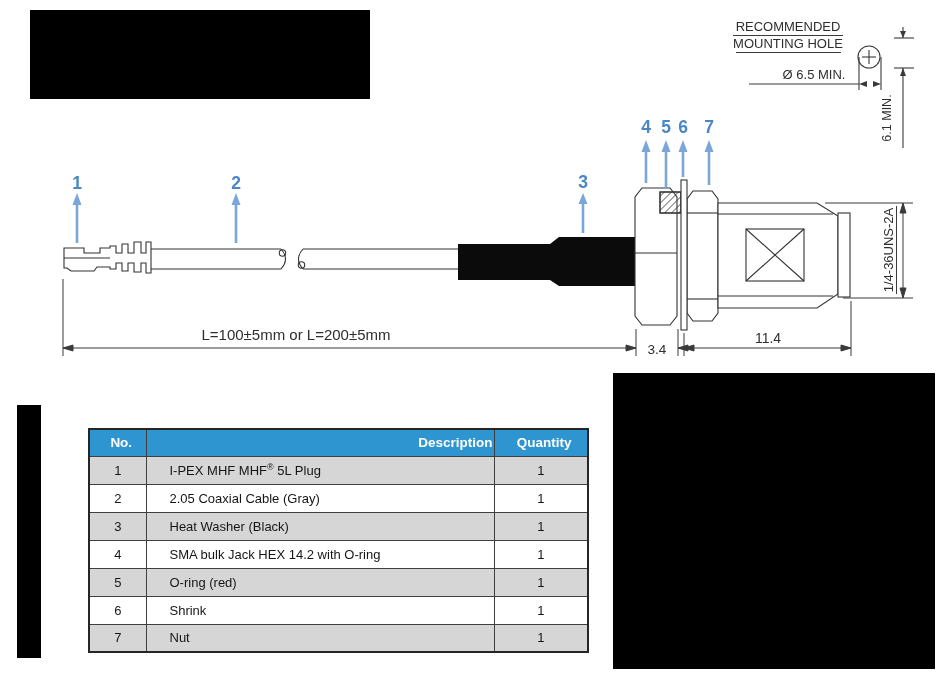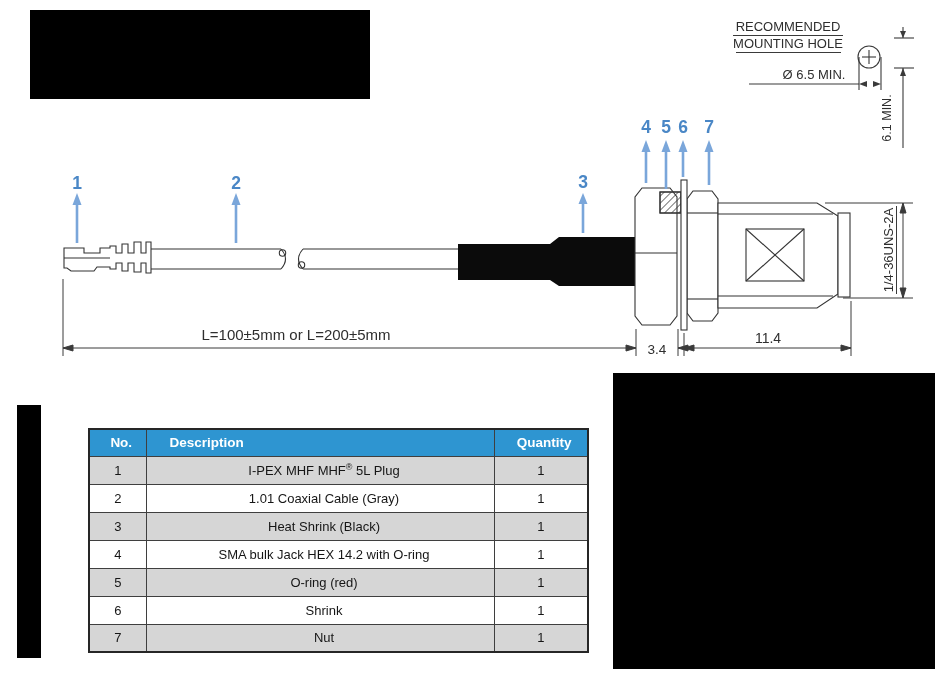--- a/index.html
+++ b/index.html
@@ -13,22 +13,22 @@
   table.parts-table{position:absolute;left:88px;top:428px;border-collapse:collapse;
           border:2px solid #262626;font-size:13px;color:#161616;table-layout:fixed;}
   .parts-table th,.parts-table td{border:1.5px solid #3f3f3f;box-sizing:border-box;}
   .parts-table th{background:#2e95d1;color:#ffffff;font-weight:bold;height:27px;font-size:13.5px;padding-left:8px;}
   .parts-table td{height:28px;background:#fff;}
   .parts-table tr.gray td{background:#d6d6d6;}
   .col-no{width:57px;}
   .col-desc{width:348px;}
   .col-qty{width:94px;}
   .c-no,.c-qty{text-align:center;}
-  .c-desc{text-align:center;padding-left:9px;}
-  .parts-table th.c-desc{text-align:left;padding-left:23px;}
+  .c-desc{text-align:left;padding-left:23px;}
+  .parts-table th.c-desc{text-align:right;padding-left:23px;}
   sup{font-size:9px;line-height:0;vertical-align:super;}
   text{font-family:"Liberation Sans",sans-serif;fill:#2e2e2e;}
   .callout-num{font-size:17.5px;font-weight:bold;fill:#4a87c6;}
 </style>
 </head>
 <body>
 
 <div class="canvas">
 
   <svg class="drawing-svg" width="950" height="679" viewBox="0 0 950 679">
@@ -206,26 +206,26 @@
       </tr>
     </thead>
     <tbody>
       <tr class="gray">
         <td class="c-no">1</td>
         <td class="c-desc">I-PEX MHF MHF<sup>®</sup> 5L Plug</td>
         <td class="c-qty">1</td>
       </tr>
       <tr>
         <td class="c-no">2</td>
-        <td class="c-desc">1.01 Coaxial Cable (Gray)</td>
+        <td class="c-desc">2.05 Coaxial Cable (Gray)</td>
         <td class="c-qty">1</td>
       </tr>
       <tr class="gray">
         <td class="c-no">3</td>
-        <td class="c-desc">Heat Shrink (Black)</td>
+        <td class="c-desc">Heat Washer (Black)</td>
         <td class="c-qty">1</td>
       </tr>
       <tr>
         <td class="c-no">4</td>
         <td class="c-desc">SMA bulk Jack HEX 14.2 with O-ring</td>
         <td class="c-qty">1</td>
       </tr>
       <tr class="gray">
         <td class="c-no">5</td>
         <td class="c-desc">O-ring (red)</td>

